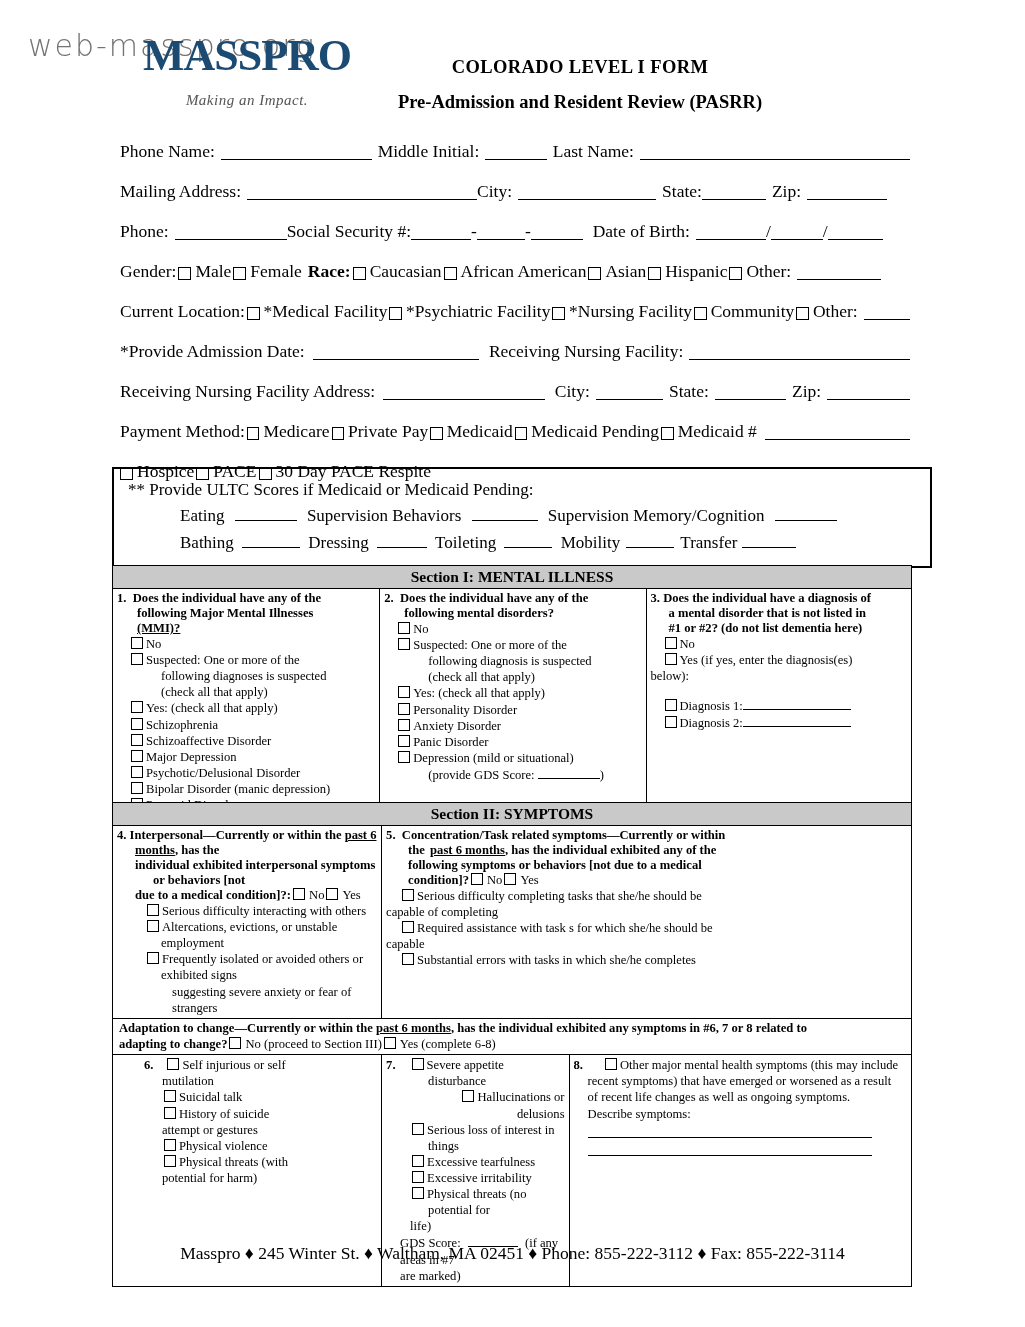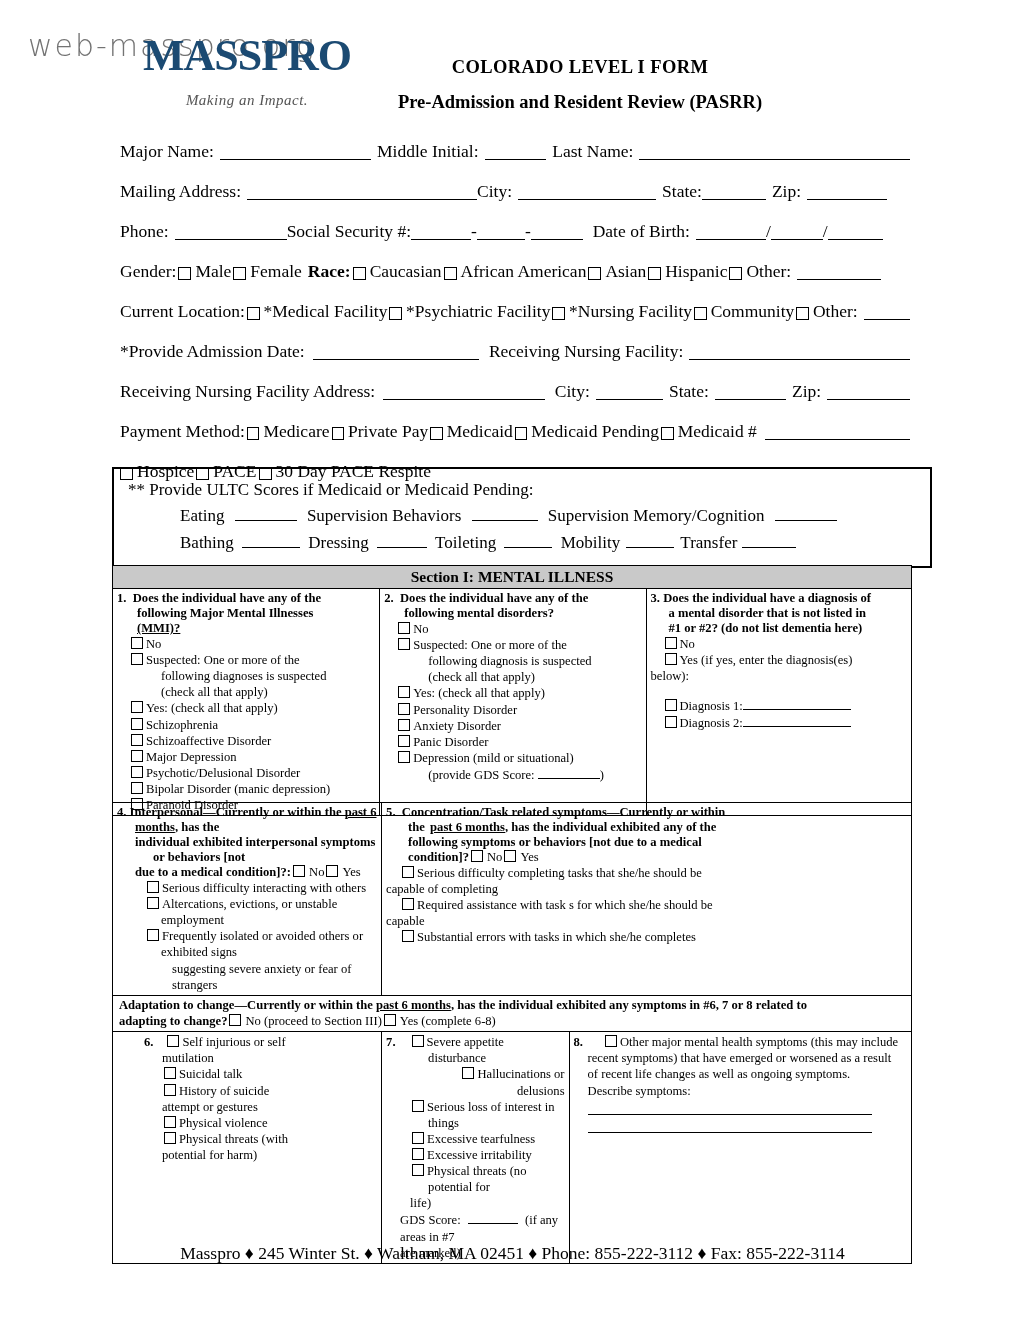--- a/index.html
+++ b/index.html
@@ -103,21 +103,21 @@
   </div>
 
   <div class="header">
     <div class="h1">COLORADO LEVEL I FORM</div>
     <div class="h2">Pre-Admission and Resident Review (PASRR)</div>
   </div>
 
   <div class="fields">
 
     <div class="frow">
-      <span class="lbl">Major Name:</span>
+      <span class="lbl">Phone Name:</span>
       <span class="ul" style="width:152px;margin-left:6px;"></span>
       <span class="sp6"></span>
       <span class="lbl">Middle Initial:</span>
       <span class="ul" style="width:62px;margin-left:6px;"></span>
       <span class="sp6"></span>
       <span class="lbl">Last Name:</span>
       <span class="ul" style="width:272px;margin-left:6px;"></span>
     </div>
 
     <div class="frow">
@@ -323,20 +323,23 @@
         <span class="opt">
           <span class="cb sm"></span><span>Diagnosis 2:</span><span class="uline" style="width:108px;"></span>
         </span>
       </td>
     </tr>
   </tbody>
     </table>
 
   <table class="tbl" style="top:802px;">
     <tbody>
+        <tr>
+      <td class="secthead" colspan="3">Section II: SYMPTOMS</td>
+    </tr>
     <tr>
 
       <td colspan="1" style="width:405px;height:136px;">
         <div class="qhead" style="padding-left:18px;text-indent:-18px;">
           <span>4.</span>
           <span>Interpersonal</span><span>—Currently or within the </span><u class="solid">past 6 months</u><span>, has the</span><br>
           <span style="padding-left:18px;display:inline-block;">individual exhibited interpersonal symptoms or behaviors [not</span><br>
           <span style="padding-left:18px;display:inline-block;">due to a medical condition]?:</span><span class="cb sm"></span><span style="font-weight:normal;">No</span><span class="cb sm"></span><span style="font-weight:normal;">Yes</span>
         </div>
         <span class="opt" style="padding-left:44px;text-indent:-44px;"><span class="cb sm" style="margin-left:30px;"></span><span>Serious difficulty interacting with others</span></span>

